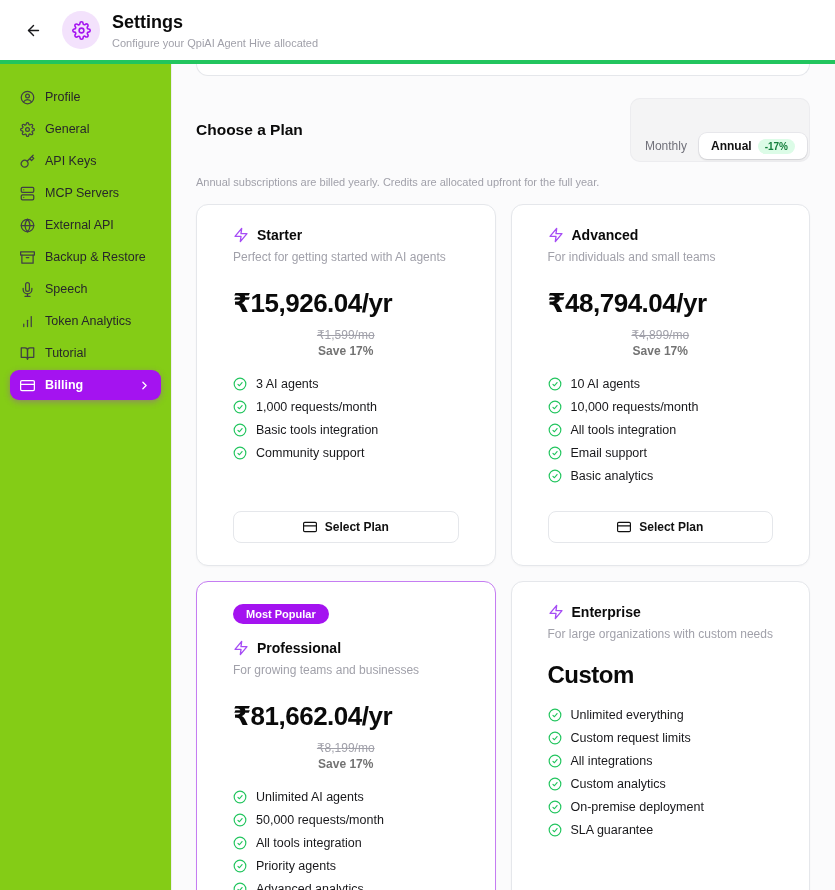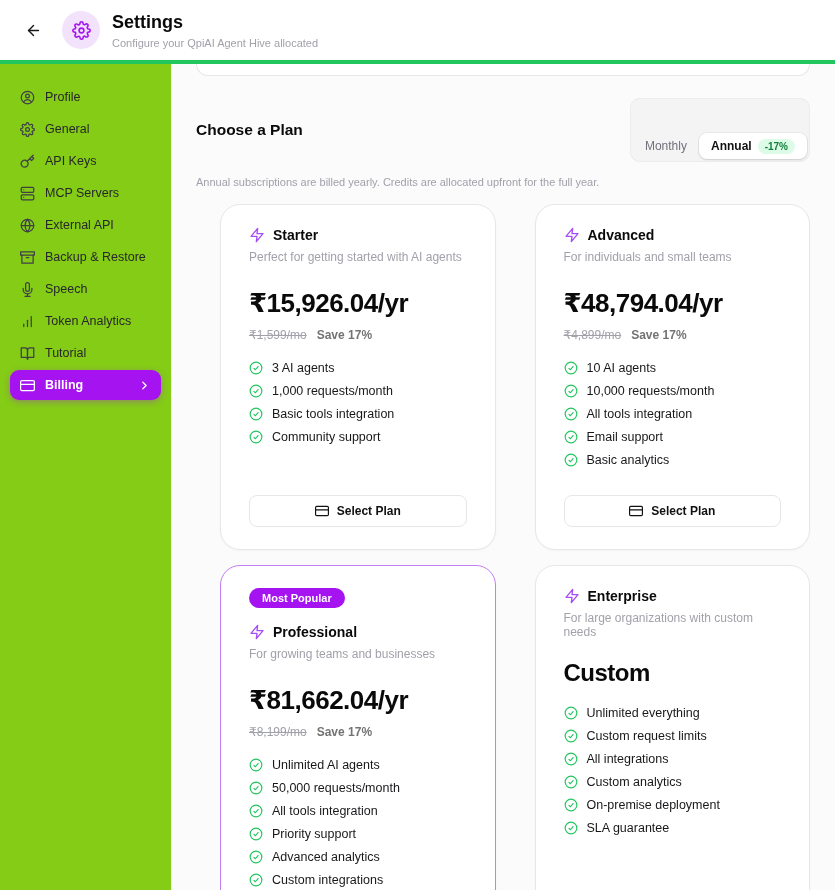--- a/index.html
+++ b/index.html
@@ -71,35 +71,35 @@
     background:#dcfce7; color:#15803d; font-size:10px; font-weight:bold;
     padding:2px 7px; border-radius:999px;
   }
   .plans-subtitle { font-size:11px; color:#a1a1aa; margin-top:14px; }
 
   
   .plans-grid {
     display:grid; grid-template-columns:1fr 1fr; gap:15px; margin-top:16px; align-items:stretch;
   }
   .plan-card {
-    background:#fff; border:1px solid #e5e7eb; border-radius:20px; padding:22px 28px;
-    display:flex; flex-direction:column; box-shadow:0 1px 2px rgba(0,0,0,.03);margin-left:24px;
+    background:#fff; border:1px solid #e5e7eb; border-radius:12px; padding:22px 36px;
+    display:flex; flex-direction:column; box-shadow:0 1px 2px rgba(0,0,0,.03);
   }
   .plan-card.popular { border:1.5px solid #c57df2; }
   .badge-popular {
     align-self:flex-start; background:#a413f0; color:#fff; font-size:11px; font-weight:bold;
     padding:4px 13px; border-radius:999px; margin-bottom:16px;
   }
   .plan-head { display:flex; align-items:center; gap:8px; }
   .zap { color:#a64df5; display:flex; }
   .plan-name { font-size:14px; font-weight:bold; color:#0a0a0a; }
   .plan-desc { font-size:12px; color:#a1a1aa; margin-top:7px; }
   .plan-price { font-size:26px; font-weight:bold; color:#0a0a0a; margin-top:24px; letter-spacing:-0.5px; }
   .plan-price.custom { font-size:24px; margin-top:20px; }
-  .plan-priceline { display:flex; align-items:center; gap:10px; margin-top:9px; font-size:12px; }
+  .plan-priceline { display:flex; align-items:center; gap:2px; margin-top:9px; font-size:12px;flex-direction:column; }
   .old-price { color:#a1a1aa; text-decoration:line-through; }
   .save-label { color:#737373; font-weight:bold;text-align:center; }
   .features { list-style:none; margin-top:19px; display:flex; flex-direction:column; gap:9px; }
   .feature { display:flex; align-items:center; gap:9px; font-size:12.5px; color:#18181b; }
   .check { color:#22c55e; display:flex; flex-shrink:0; }
   .plan-cta {
     margin-top:auto; height:32px; display:flex; align-items:center; justify-content:center; gap:8px;
     border:1px solid #e5e7eb; background:#fff; border-radius:8px;
     font-size:12px; font-weight:bold; color:#111; cursor:pointer; font-family:inherit;
   }
@@ -440,21 +440,21 @@
               </span>
               <span>All tools integration</span>
             </li>
           <li class="feature">
               <span class="check">
                 <svg width="14" height="14" viewBox="0 0 24 24" fill="none" stroke="currentColor" stroke-width="2" stroke-linecap="round" stroke-linejoin="round">
                   <circle cx="12" cy="12" r="10"></circle>
                   <polyline points="8.5 12.5 11 15 15.5 9.5"></polyline>
                 </svg>
               </span>
-              <span>Priority support</span>
+              <span>Priority agents</span>
             </li>
           <li class="feature">
               <span class="check">
                 <svg width="14" height="14" viewBox="0 0 24 24" fill="none" stroke="currentColor" stroke-width="2" stroke-linecap="round" stroke-linejoin="round">
                   <circle cx="12" cy="12" r="10"></circle>
                   <polyline points="8.5 12.5 11 15 15.5 9.5"></polyline>
                 </svg>
               </span>
               <span>Advanced analytics</span>
             </li>

